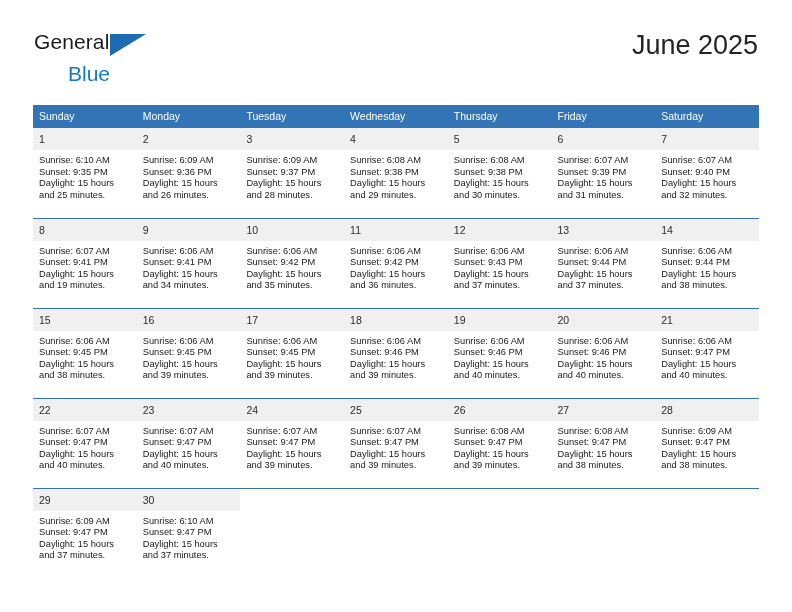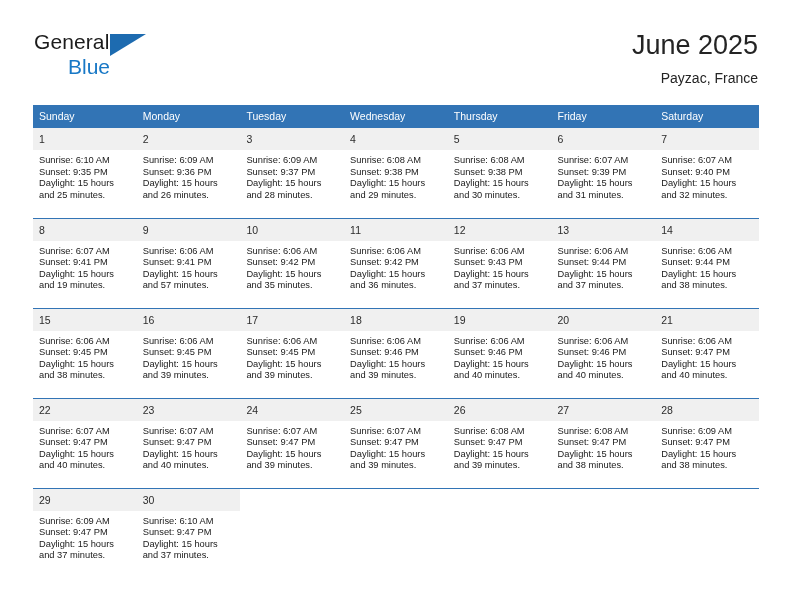--- a/index.html
+++ b/index.html
@@ -54,21 +54,21 @@
     left: 76px;
     top: 4px;
     width: 0;
     height: 0;
     border-left: 36px solid #1d6bb0;
     border-bottom: 22px solid transparent;
   }
   .brand-blue {
     position: absolute;
     left: 34px;
-    top: 25px;
+    top: 32px;
     font-size: 21px;
     color: #1878c6;
     font-family: "Liberation Sans", sans-serif;
     line-height: 24px;
     white-space: nowrap;
   }
 
   .title-block {
     position: absolute;
     right: 0;
@@ -164,21 +164,20 @@
   <div class="top-bar">
 
     <div class="brand">
       <span class="brand-general">General</span>
       <span class="brand-triangle"></span>
       <span class="brand-blue">Blue</span>
     </div>
 
     <div class="title-block">
       <h1 class="cal-title">June 2025</h1>
-      <div class="cal-subtitle">Payzac, France</div>
     </div>
 
   </div>
 
   <table class="calendar">
     <thead>
       <tr id="weekday-header-row">
           <th>Sunday</th>
           <th>Monday</th>
           <th>Tuesday</th>
@@ -263,21 +262,21 @@
               <div>Daylight: 15 hours</div>
               <div>and 19 minutes.</div>
             </div>
           </td>
           <td class="daycell">
             <div class="daynum">9</div>
             <div class="dayinfo">
               <div>Sunrise: 6:06 AM</div>
               <div>Sunset: 9:41 PM</div>
               <div>Daylight: 15 hours</div>
-              <div>and 57 minutes.</div>
+              <div>and 34 minutes.</div>
             </div>
           </td>
           <td class="daycell">
             <div class="daynum">10</div>
             <div class="dayinfo">
               <div>Sunrise: 6:06 AM</div>
               <div>Sunset: 9:42 PM</div>
               <div>Daylight: 15 hours</div>
               <div>and 35 minutes.</div>
             </div>

